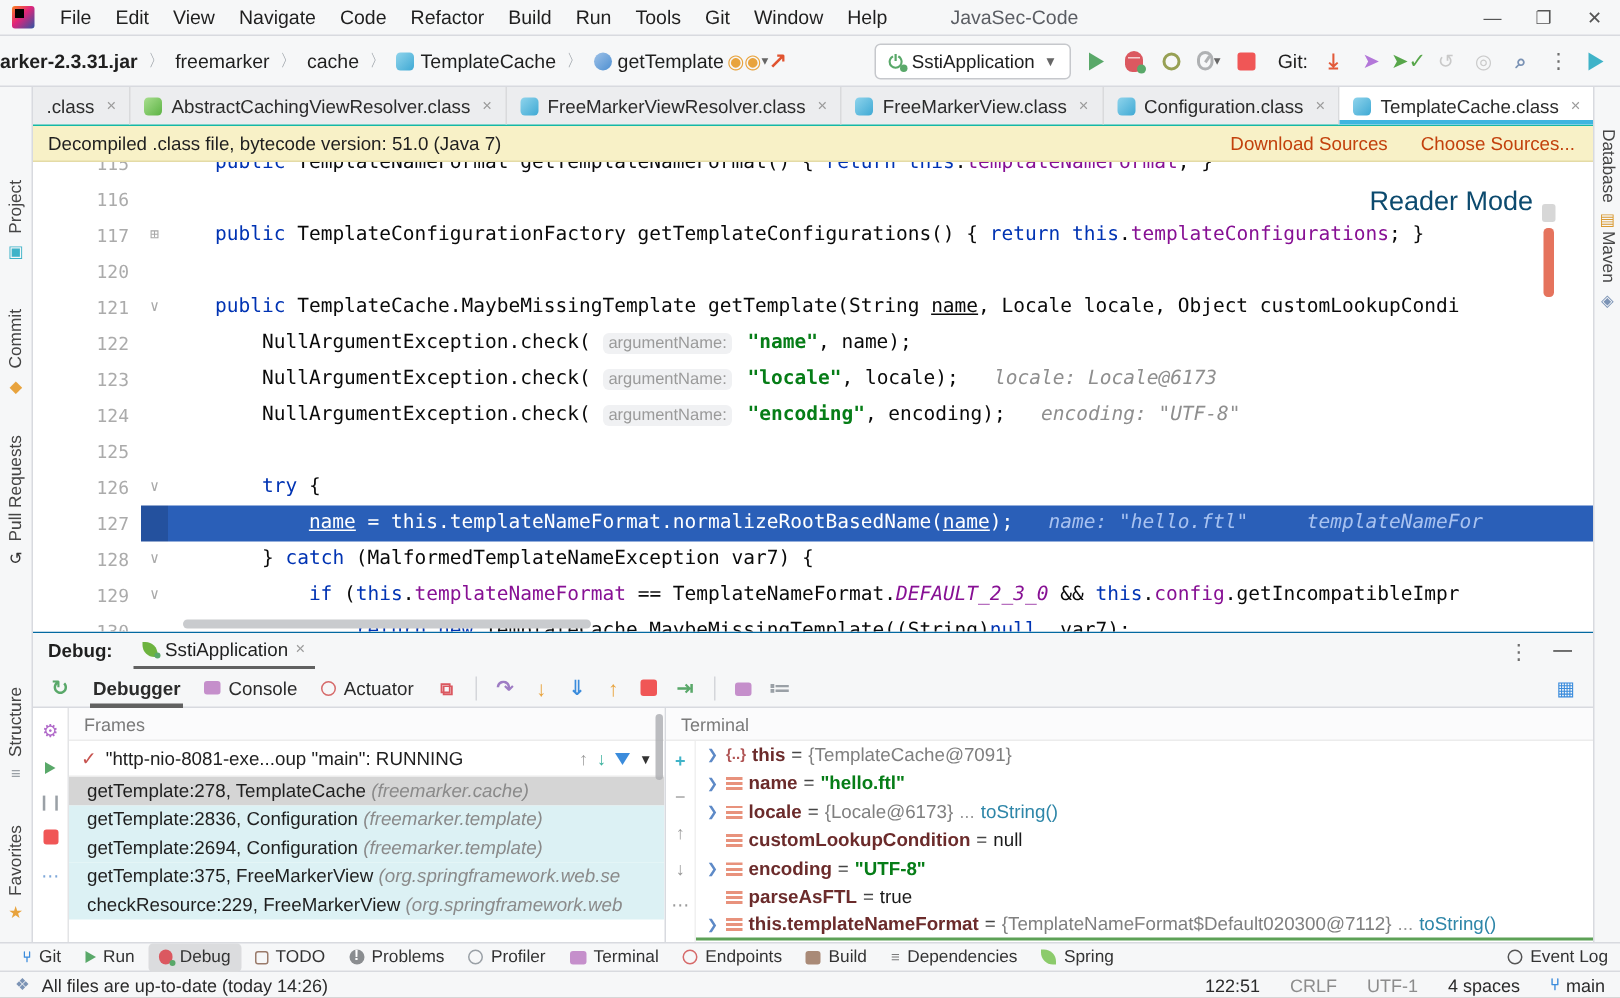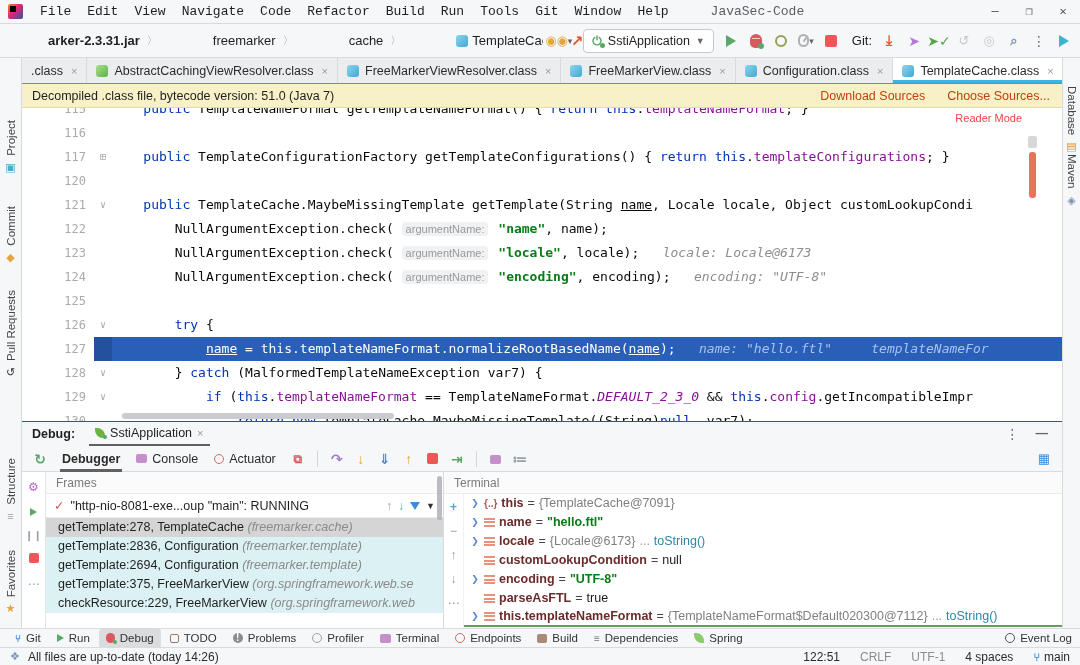--- a/index.html
+++ b/index.html
@@ -2,34 +2,34 @@
 <html><head>
 <meta charset="utf-8">
 <style>
   * { margin:0; padding:0; box-sizing:border-box; }
   body { background:#888; font-family:"Liberation Sans","DejaVu Sans",sans-serif; }
   .app { position:relative; width:1080px; height:665px; background:#fff; overflow:hidden;
          font-family:"Liberation Sans","DejaVu Sans",sans-serif; color:#1f1f1f; }
 
   
   .titlebar { height:24px; background:#F6F7F8; border-bottom:1px solid #D8DADF;
-              display:flex; align-items:center; font-size:13px;font-family:Liberation Mono, monospace; }
+              display:flex; align-items:center; font-size:13px; }
   .logo { width:15px; height:15px; margin:0 9px 0 8px; border-radius:2px;
           background:linear-gradient(135deg,#FC801D 0%,#E0257B 45%,#2E55A3 100%); position:relative; }
   .logo::after { content:""; position:absolute; left:2px; top:2px; width:6px; height:6px; background:#000; }
   .menu-item { padding:0 8px; height:24px; line-height:24px; cursor:default; }
   .win-title { color:#5a5d63; margin-left:34px; flex:0 0 auto; }
   .win-controls { margin-left:auto; display:flex; }
   .win-btn { width:34px; text-align:center; color:#555; font-size:12px; line-height:24px; }
 
   
   .toolbar { height:34px; background:#F6F7F8; border-bottom:1px solid #D8DADF;
              display:flex; align-items:center; font-size:13px; }
   .crumbs { display:flex; align-items:center; white-space:nowrap; overflow:hidden; }
-  .crumb { display:flex; align-items:center; gap:4px;padding-left:48px; }
+  .crumb { display:flex; align-items:center; gap:4px; }
   .crumb.first { font-weight:bold; }
   .crumb-sep { color:#9aa0a6; margin:0 7px; font-size:11px; }
   .cube { width:12px; height:12px; border-radius:3px; display:inline-block;
           background:linear-gradient(135deg,#8FD4EC,#3FA9D4); }
   .cube.green { background:linear-gradient(135deg,#A8DE8E,#5CB344); }
   .mdot { width:12px; height:12px; border-radius:6px; display:inline-block;
           background:linear-gradient(135deg,#9FC2E8,#4D8FD1); position:relative; }
   .tb-right { margin-left:auto; display:flex; align-items:center; gap:9px; padding-right:8px; }
   .runcfg { display:flex; align-items:center; gap:6px; background:#fff; border:1px solid #C6C8CC;
             border-radius:4px; height:24px; padding:0 8px; font-size:12.5px; }
@@ -94,21 +94,21 @@
   .cline.hl .codebody { background:#2A5FB8; color:#fff; }
   .cline.hl .foldcol { background:#24519E; }
   .kw { color:#0033B3; } .pl { color:#0a0a0a; } .fld { color:#871094; }
   .str { color:#067D17; font-weight:bold; } .stat { color:#871094; font-style:italic; }
   .und { color:#0a0a0a; text-decoration:underline; }
   .wh { color:#fff; } .wund { color:#fff; text-decoration:underline; }
   .dbg { color:#8E8E8E; font-style:italic; }
   .hdbg { color:#A8C2F0; font-style:italic; }
   .hint { font-family:"Liberation Sans",sans-serif; font-size:11px; color:#9a9a9a; background:#F0F1F3;
           border-radius:4px; padding:1px 4px; margin-right:2px; }
-  .reader-mode { position:absolute; top:4px; right:40px; color:#ef4444; font-family:"Liberation Sans",sans-serif; font-size:11px; }
+  .reader-mode { position:absolute; top:16px; right:40px; color:#0c4a6e; font-family:"Liberation Sans",sans-serif; font-size:18px; }
   .vscroll-mark { position:absolute; right:26px; top:44px; width:7px; height:46px; background:#E05B41; border-radius:3px; opacity:.85; }
   .vscroll-box { position:absolute; right:25px; top:28px; width:9px; height:12px; background:#D7D7D7; border-radius:2px; }
   .hscroll { position:absolute; left:100px; bottom:2px; width:272px; height:6px; background:#C9CBCE; border-radius:3px; }
 
   
   .debug { height:207px; border-top:1px solid #0369a1; display:flex; flex-direction:column; font-size:12.5px; }
   .dbg-head { height:24px; background:#F6F7F8; display:flex; align-items:center; padding-left:10px; }
   .dbg-title { font-weight:bold; margin-right:14px; }
   .sess-tab { display:flex; align-items:center; gap:5px; height:24px; padding:0 6px; border-bottom:2px solid #616161; }
   .leaf { width:10px; height:10px; border-radius:0 8px 0 8px; background:#6DB33F; position:relative; }

